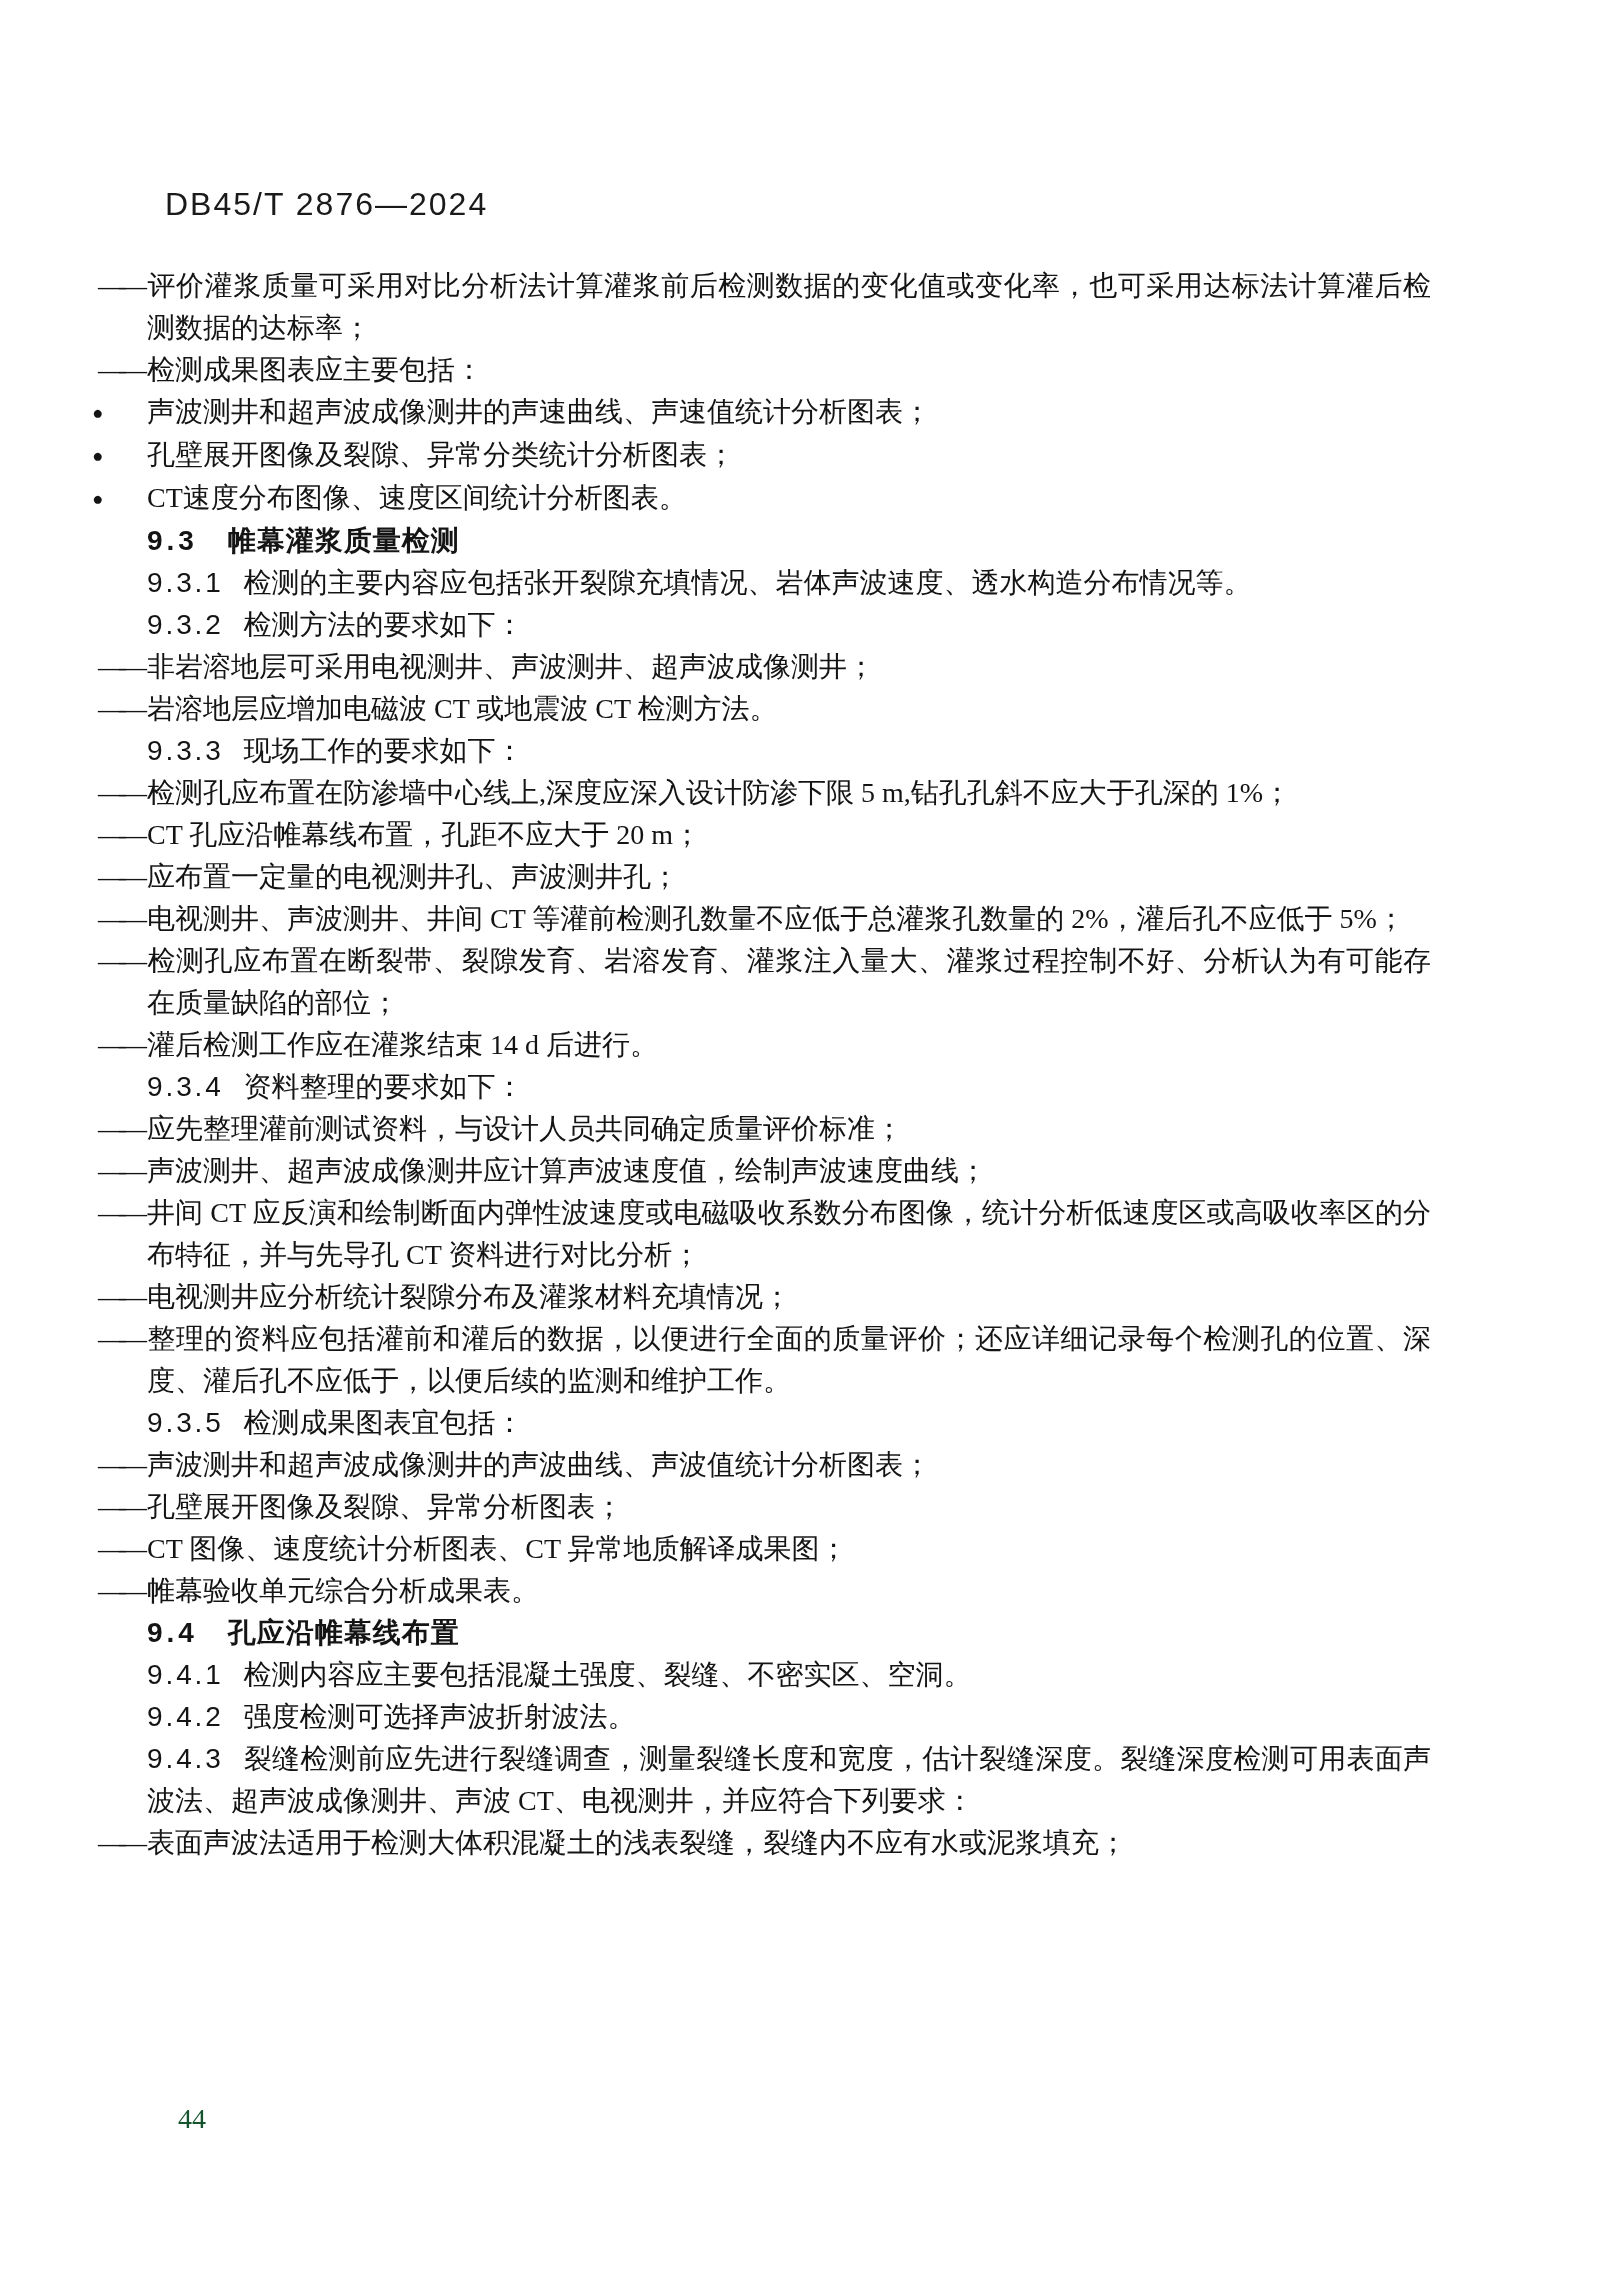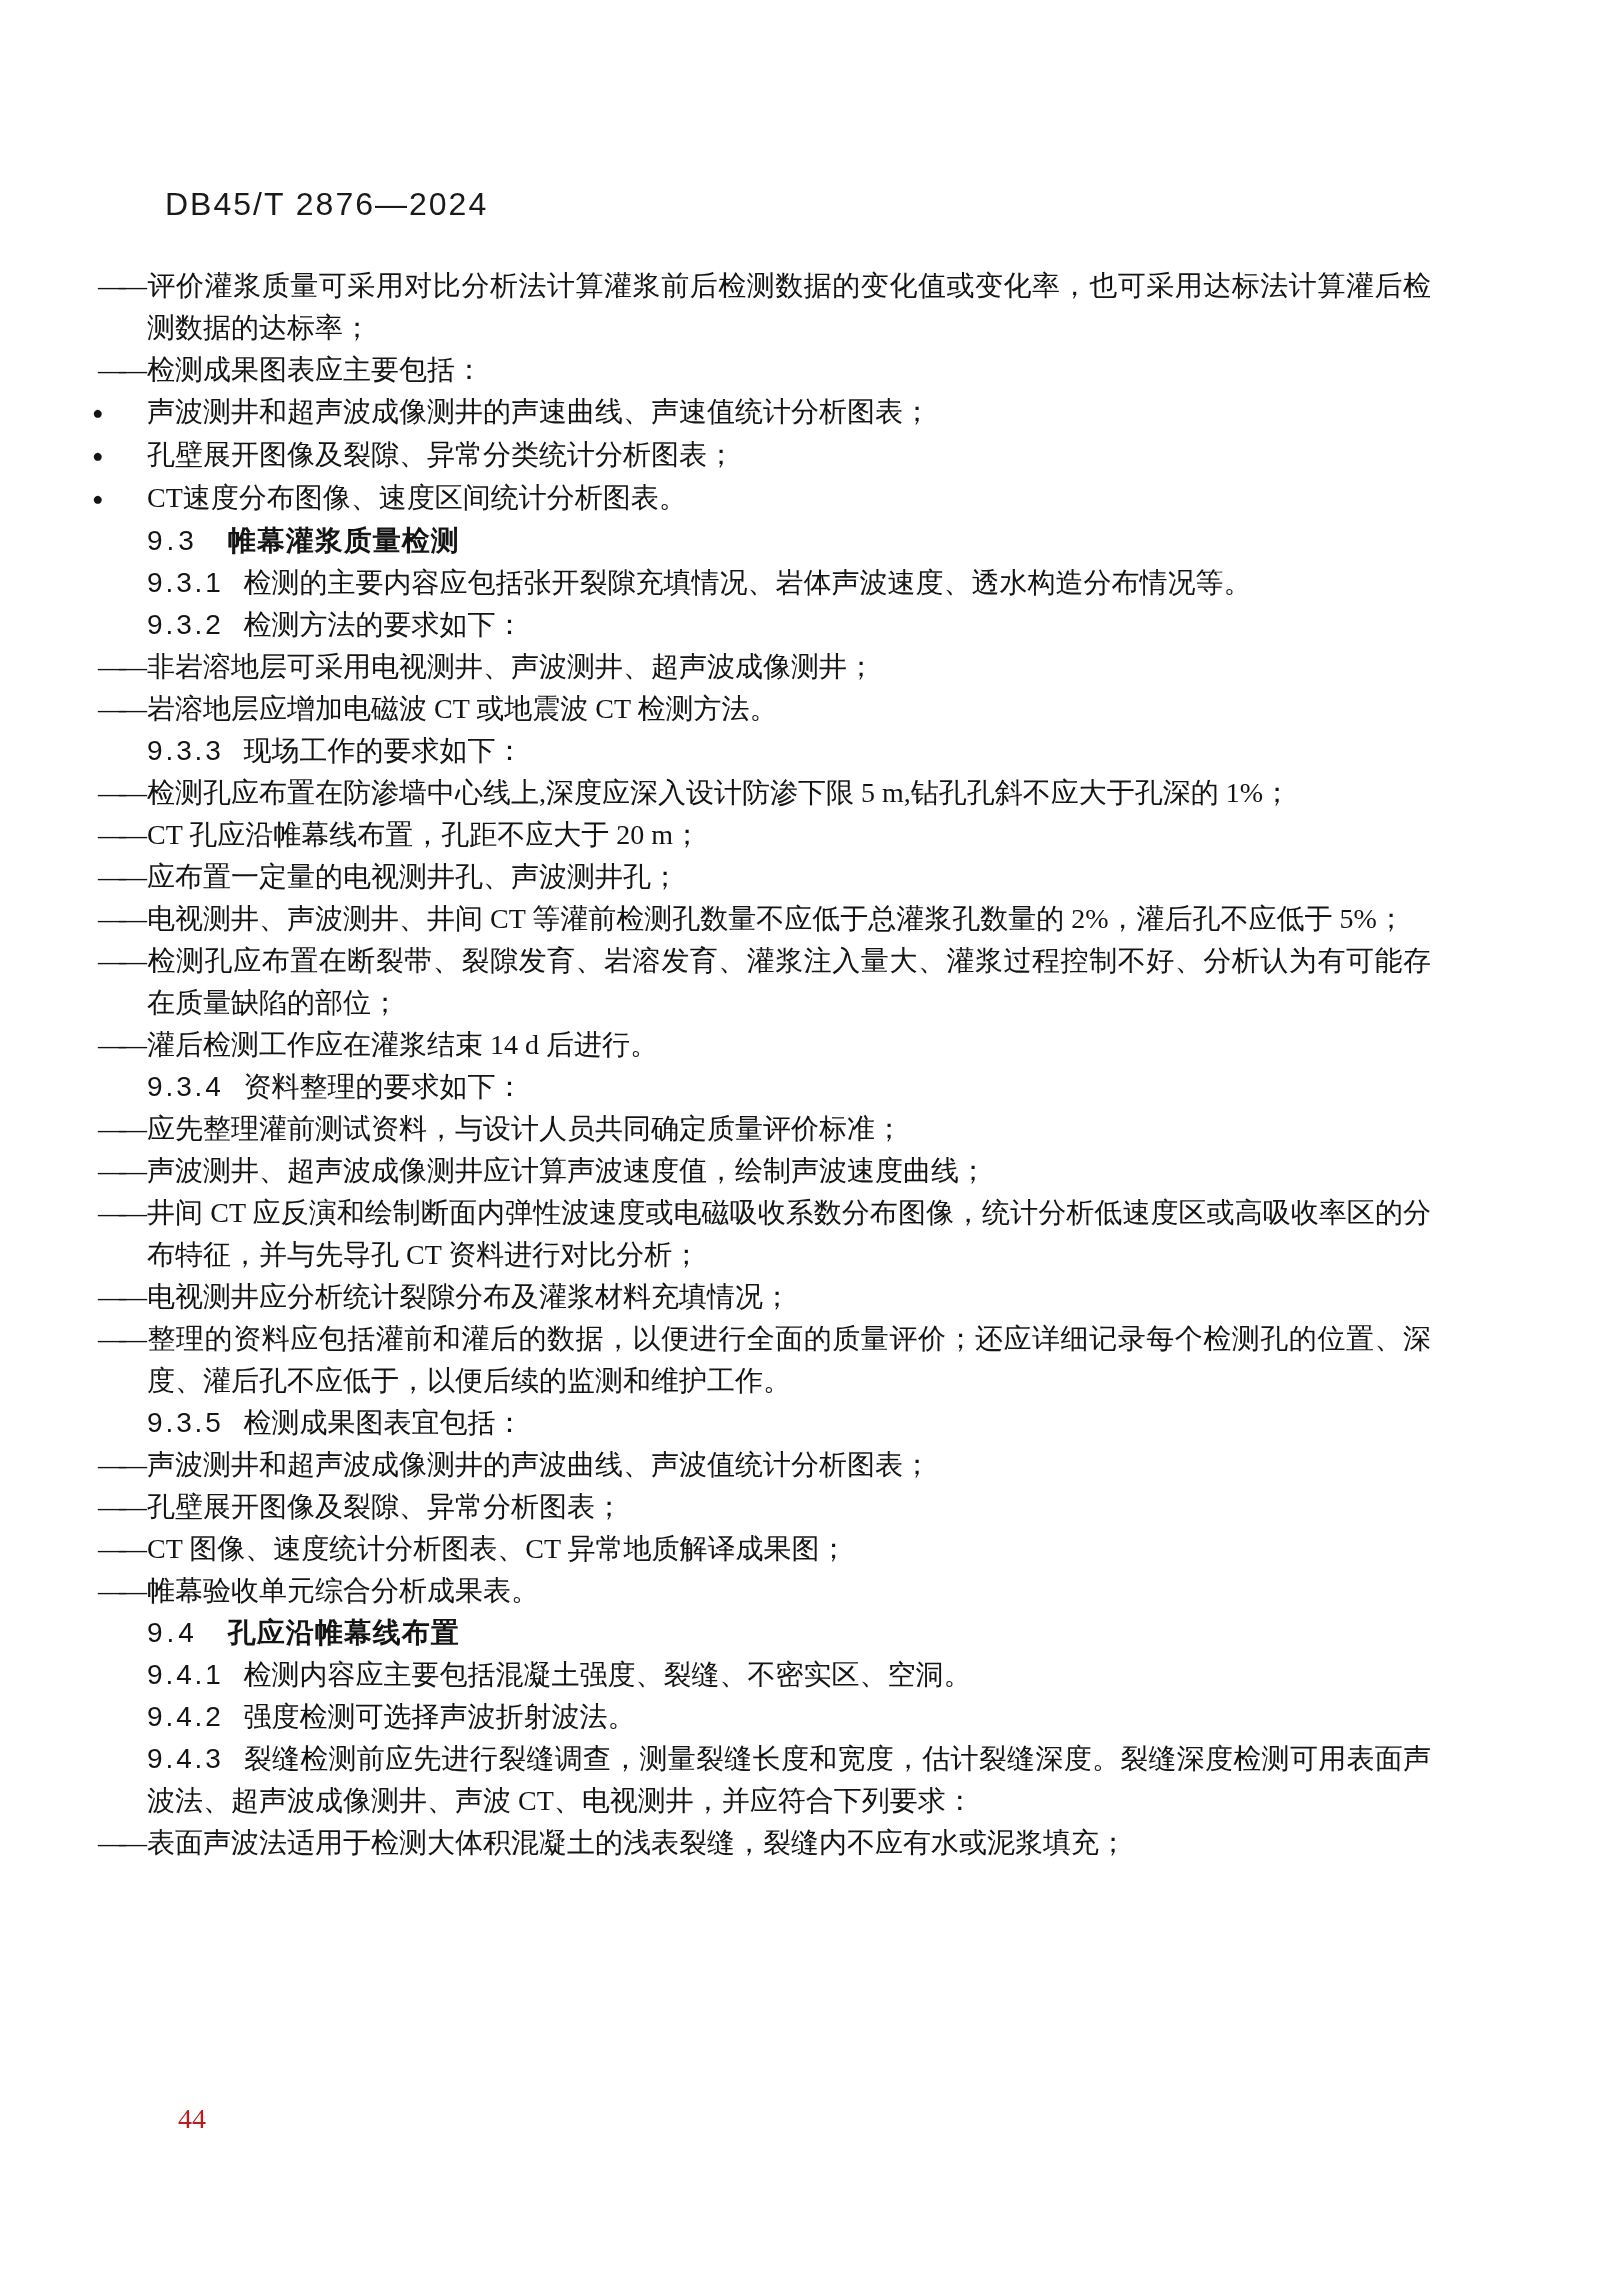--- a/index.html
+++ b/index.html
@@ -63,33 +63,33 @@
     margin-right: 19.6px;
     white-space: nowrap;
   }
   .section-heading {
     font-family: "Liberation Sans", sans-serif;
     font-weight: bold;
     margin: 18.6px 0 22.5px 0;
     letter-spacing: 1px;
   }
   .section-heading .num {
-    font-weight: 400;
+    font-weight: 700;
     letter-spacing: 3.9px;
     margin-right: 30px;
     white-space: nowrap;
     margin-top: 48px;
   }
   .page-number {
     position: absolute;
     left: 178px;
     top: 2103px;
     font-family: "Liberation Serif", serif;
     font-size: 28px;
-    color: #b91c1c;
+    color: #14532d;
   }
 </style>
 </head>
 <body>
 
 <div class="page">
 
   <div class="doc-header">DB45/T 2876—2024</div>
 
   <div class="content">

